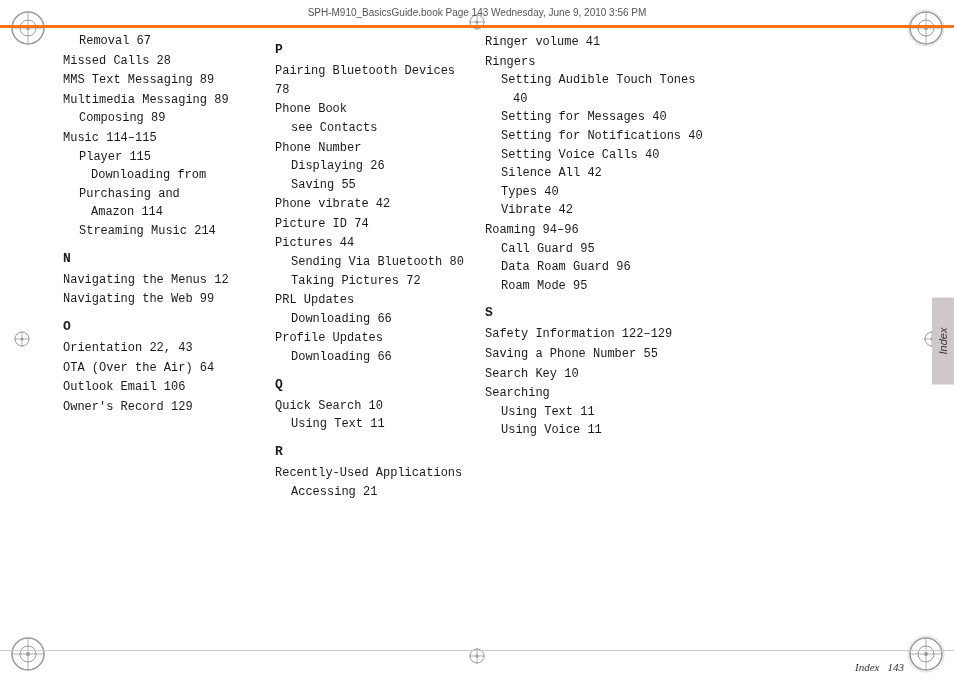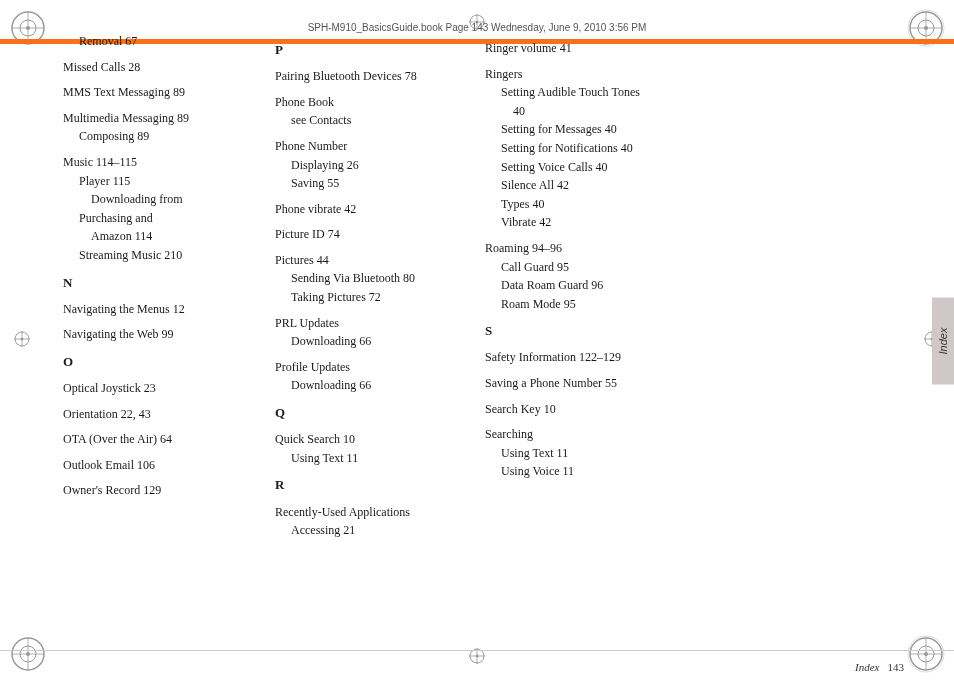--- a/index.html
+++ b/index.html
@@ -25,25 +25,25 @@
       height: 100%;
     }
     .corner-tl { top: 8px; left: 8px; }
     .corner-tr { top: 8px; right: 8px; }
     .corner-bl { bottom: 8px; left: 8px; }
     .corner-br { bottom: 8px; right: 8px; }
 
     
     .header-bar {
       position: absolute;
-      top: 16px;
+      top: 0;
       left: 0;
       right: 0;
       height: 28px;
-      border-bottom: 5px solid #f97316;
+      border-bottom: 3px solid #f97316;
       display: flex;
       align-items: center;
       justify-content: center;
     }
     .header-text {
       font-size: 10px;
       color: #555;
       font-family: Arial, sans-serif;
     }
 
@@ -72,38 +72,39 @@
     
     .content-area {
       position: absolute;
       top: 32px;
       left: 55px;
       right: 30px;
       bottom: 40px;
       display: flex;
       flex-direction: row;
       gap: 0;
+      font-family: Liberation Mono, monospace;
     }
 
     
     .col {
       flex: 1;
       padding: 0 8px;
       line-height: 1.55;
     }
     .col-left { flex: 0 0 200px; }
     .col-mid { flex: 0 0 220px; padding-left: 20px; }
     .col-right { flex: 1; padding-left: 10px; }
 
     .entry {
       display: block;
     }
     .entry.main-entry {
       font-weight: normal;
-      margin-top: 7px;
+      margin-top: 1px;
     }
     .entry.sub-entry {
       padding-left: 16px;
     }
     .entry.sub-sub-entry {
       padding-left: 28px;
     }
 
     .section-letter {
       font-weight: bold;
@@ -128,20 +129,21 @@
     }
     .footer-text {
       font-size: 11px;
       color: #333;
       font-style: italic;
     }
     .footer-page {
       font-size: 11px;
       color: #333;
       margin-left: 8px;
+      font-style: italic;
     }
 
     
     .crosshair {
       position: absolute;
     }
     .crosshair svg {
       width: 20px;
       height: 20px;
     }
@@ -240,26 +242,25 @@
       <span class="entry sub-entry">Removal 67</span>
       <span class="entry main-entry">Missed Calls 28</span>
       <span class="entry main-entry">MMS Text Messaging 89</span>
       <span class="entry main-entry">Multimedia Messaging 89</span>
       <span class="entry sub-entry">Composing 89</span>
       <span class="entry main-entry">Music 114–115</span>
       <span class="entry sub-entry">Player 115</span>
       <span class="entry sub-sub-entry">Downloading from</span>
       <span class="entry sub-entry">Purchasing and</span>
       <span class="entry sub-sub-entry">Amazon 114</span>
-      <span class="entry sub-entry">Streaming Music 210</span>
+      <span class="entry sub-entry">Streaming Music 214</span>
       <span class="entry section-letter">N</span>
       <span class="entry main-entry">Navigating the Menus 12</span>
       <span class="entry main-entry">Navigating the Web 99</span>
       <span class="entry section-letter">O</span>
-      <span class="entry main-entry">Optical Joystick 23</span>
       <span class="entry main-entry">Orientation 22, 43</span>
       <span class="entry main-entry">OTA (Over the Air) 64</span>
       <span class="entry main-entry">Outlook Email 106</span>
       <span class="entry main-entry">Owner's Record 129</span>
     </div>
 
   <div class="col col-mid" id="col-mid">
       <span class="entry section-letter">P</span>
       <span class="entry main-entry">Pairing Bluetooth Devices 78</span>
       <span class="entry main-entry">Phone Book</span>

